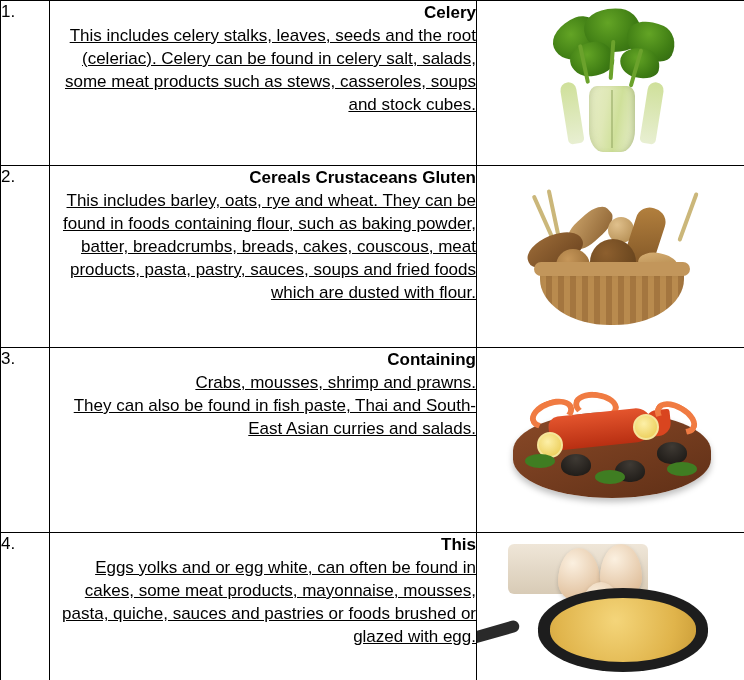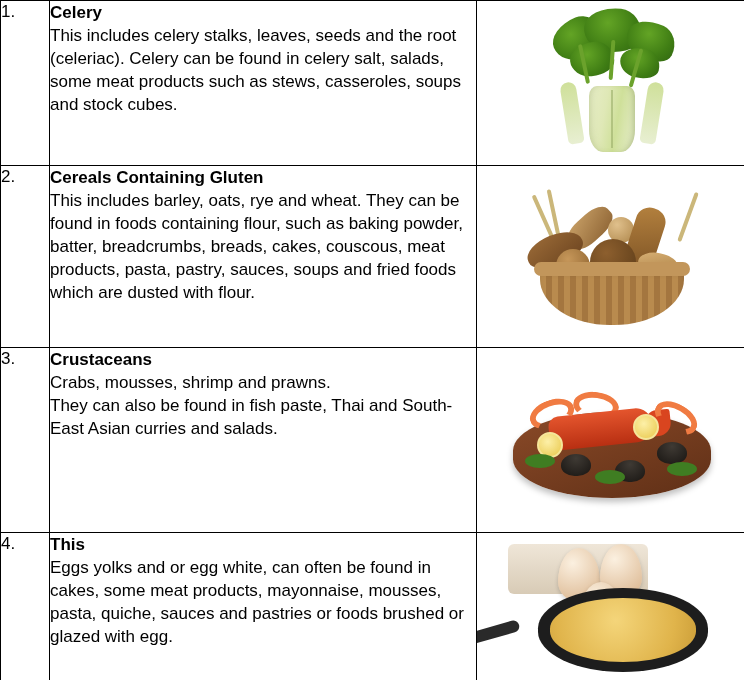--- a/index.html
+++ b/index.html
@@ -20,20 +20,21 @@
     table-layout: fixed;
   }
   .allergen-table tr {
     vertical-align: top;
   }
   .col-num {
     width: 48px;
   }
   .col-text {
     width: 426px;
+    text-align: right;
   }
   .col-img {
     width: 270px;
   }
   .allergen-table td {
     border: 1px solid #000000;
     padding: 0;
   }
   .cell-num {
     font-size: 17px;
@@ -50,20 +51,21 @@
     text-align: center;
     position: relative;
     background: #ffffff;
   }
   .allergen-title {
     font-weight: bold;
     display: block;
   }
   .allergen-desc {
     display: block;
+    text-decoration: underline;
   }
   .img-wrap {
     width: 100%;
     height: 100%;
     display: flex;
     align-items: center;
     justify-content: center;
     overflow: hidden;
   }
   
@@ -279,21 +281,21 @@
             <div class="rib r"></div>
             <div class="stalk"></div>
           </div>
         </div>
       </td>
     </tr>
 
     <tr class="row-2">
       <td class="col-num cell-num">2.</td>
       <td class="col-text cell-text">
-        <span class="allergen-title">Cereals Containing Gluten</span>
+        <span class="allergen-title">Cereals Crustaceans Gluten</span>
         <span class="allergen-desc">This includes barley, oats, rye and wheat. They can be found in foods containing flour, such as baking powder, batter, breadcrumbs, breads, cakes, couscous, meat products, pasta, pastry, sauces, soups and fried foods which are dusted with flour.</span>
       </td>
       <td class="col-img cell-img">
         <div class="img-wrap">
           <div class="bread">
             <div class="wheat w1"></div>
             <div class="wheat w2"></div>
             <div class="wheat w3"></div>
             <div class="loaf b2"></div>
             <div class="loaf b7"></div>
@@ -304,21 +306,21 @@
             <div class="loaf b5"></div>
             <div class="basket"></div>
           </div>
         </div>
       </td>
     </tr>
 
     <tr class="row-3">
       <td class="col-num cell-num">3.</td>
       <td class="col-text cell-text">
-        <span class="allergen-title">Crustaceans</span>
+        <span class="allergen-title">Containing</span>
         <span class="allergen-desc" style="white-space: pre-line;">Crabs, mousses, shrimp and prawns.
 They can also be found in fish paste, Thai and South-East Asian curries and salads.</span>
       </td>
       <td class="col-img cell-img">
         <div class="img-wrap">
           <div class="seafood">
             <div class="board"></div>
             <div class="shrimp s3"></div>
             <div class="lobster"></div>
             <div class="shrimp s1"></div>

